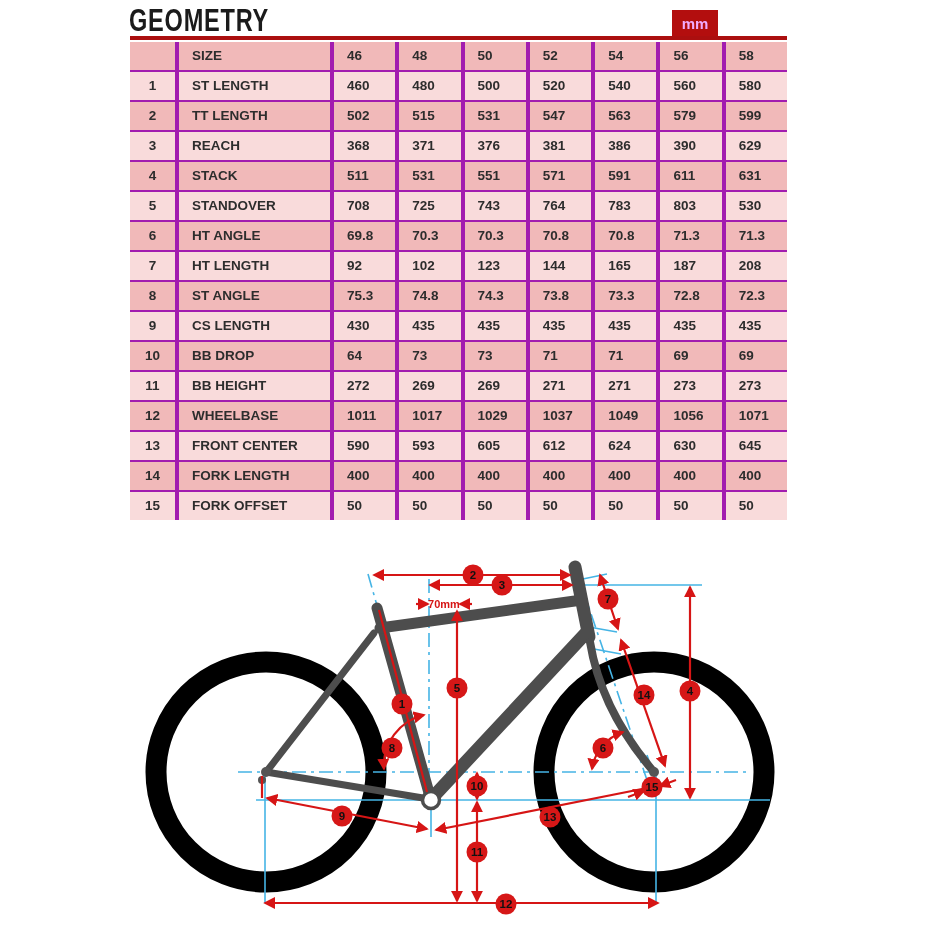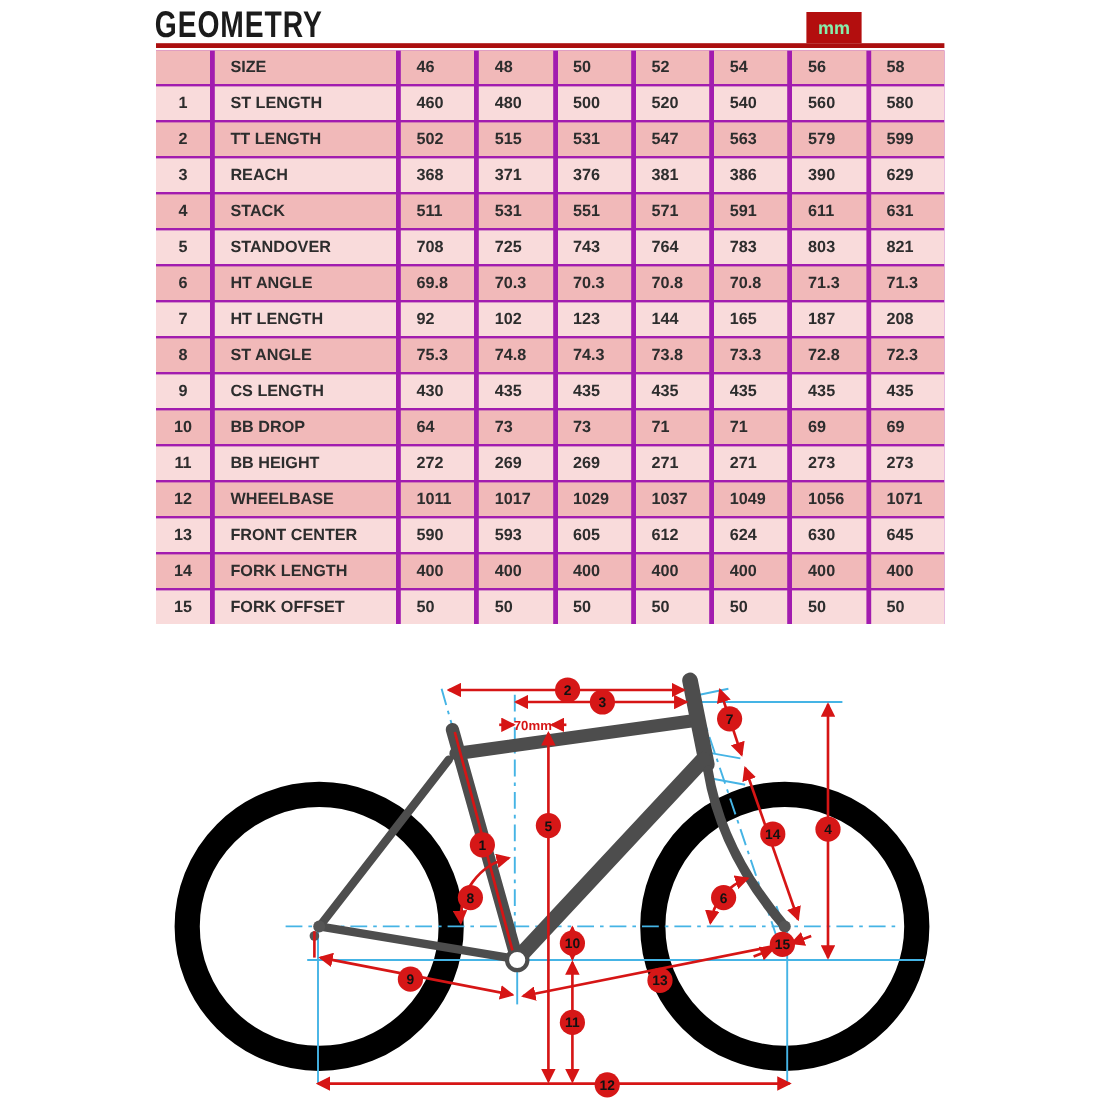--- a/index.html
+++ b/index.html
@@ -13,21 +13,21 @@
     font-size:31px; font-weight:bold; color:#1b1b1b;
     transform:scaleX(0.76); transform-origin:left top;
     letter-spacing:1px; white-space:nowrap;
   }
   .title-rule {
     position:absolute; left:130px; top:36px; width:657px; height:4px;
     background:#ab0f0f;
   }
   .mm-badge {
     position:absolute; left:672px; top:10px; width:46px; height:26px;
-    background:#b30e0e; color:#86efac; font-size:15px; font-weight:bold;
+    background:#b30e0e; color:#f0abfc; font-size:15px; font-weight:bold;
     display:flex; align-items:center; justify-content:center;
   }
   .geo-grid {
     position:absolute; left:130px; top:42px; width:657px;
     display:grid; grid-template-columns:45px 151px repeat(7,1fr);
     gap:2px 4px; background:#a21caf;
   }
   .cell {
     height:28px; line-height:28px;
     font-size:13.5px; font-weight:bold; color:#2d2d2d;
@@ -101,21 +101,21 @@
     <div class="cell dark">611</div>
     <div class="cell dark">631</div>
     <div class="cell num light">5</div>
     <div class="cell light">STANDOVER</div>
     <div class="cell light">708</div>
     <div class="cell light">725</div>
     <div class="cell light">743</div>
     <div class="cell light">764</div>
     <div class="cell light">783</div>
     <div class="cell light">803</div>
-    <div class="cell light">821</div>
+    <div class="cell light">530</div>
     <div class="cell num dark">6</div>
     <div class="cell dark">HT ANGLE</div>
     <div class="cell dark">69.8</div>
     <div class="cell dark">70.3</div>
     <div class="cell dark">70.3</div>
     <div class="cell dark">70.8</div>
     <div class="cell dark">70.8</div>
     <div class="cell dark">71.3</div>
     <div class="cell dark">71.3</div>
     <div class="cell num light">7</div>

